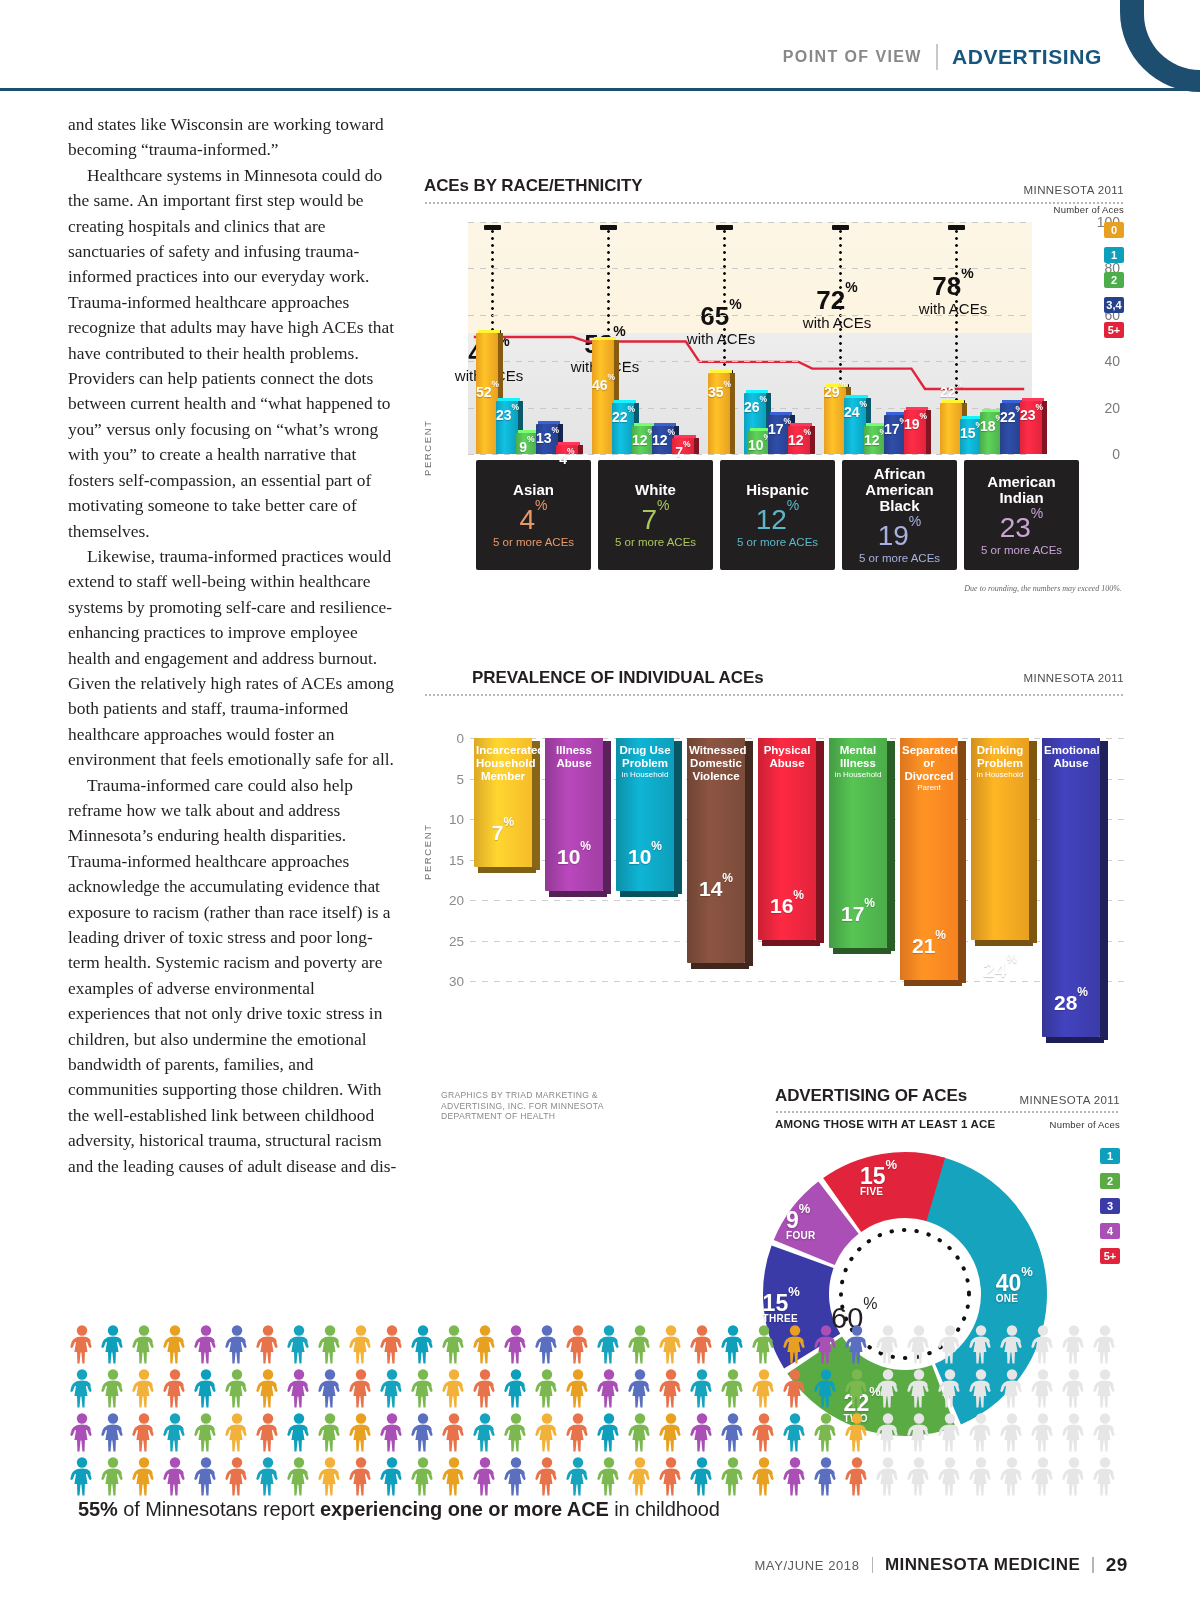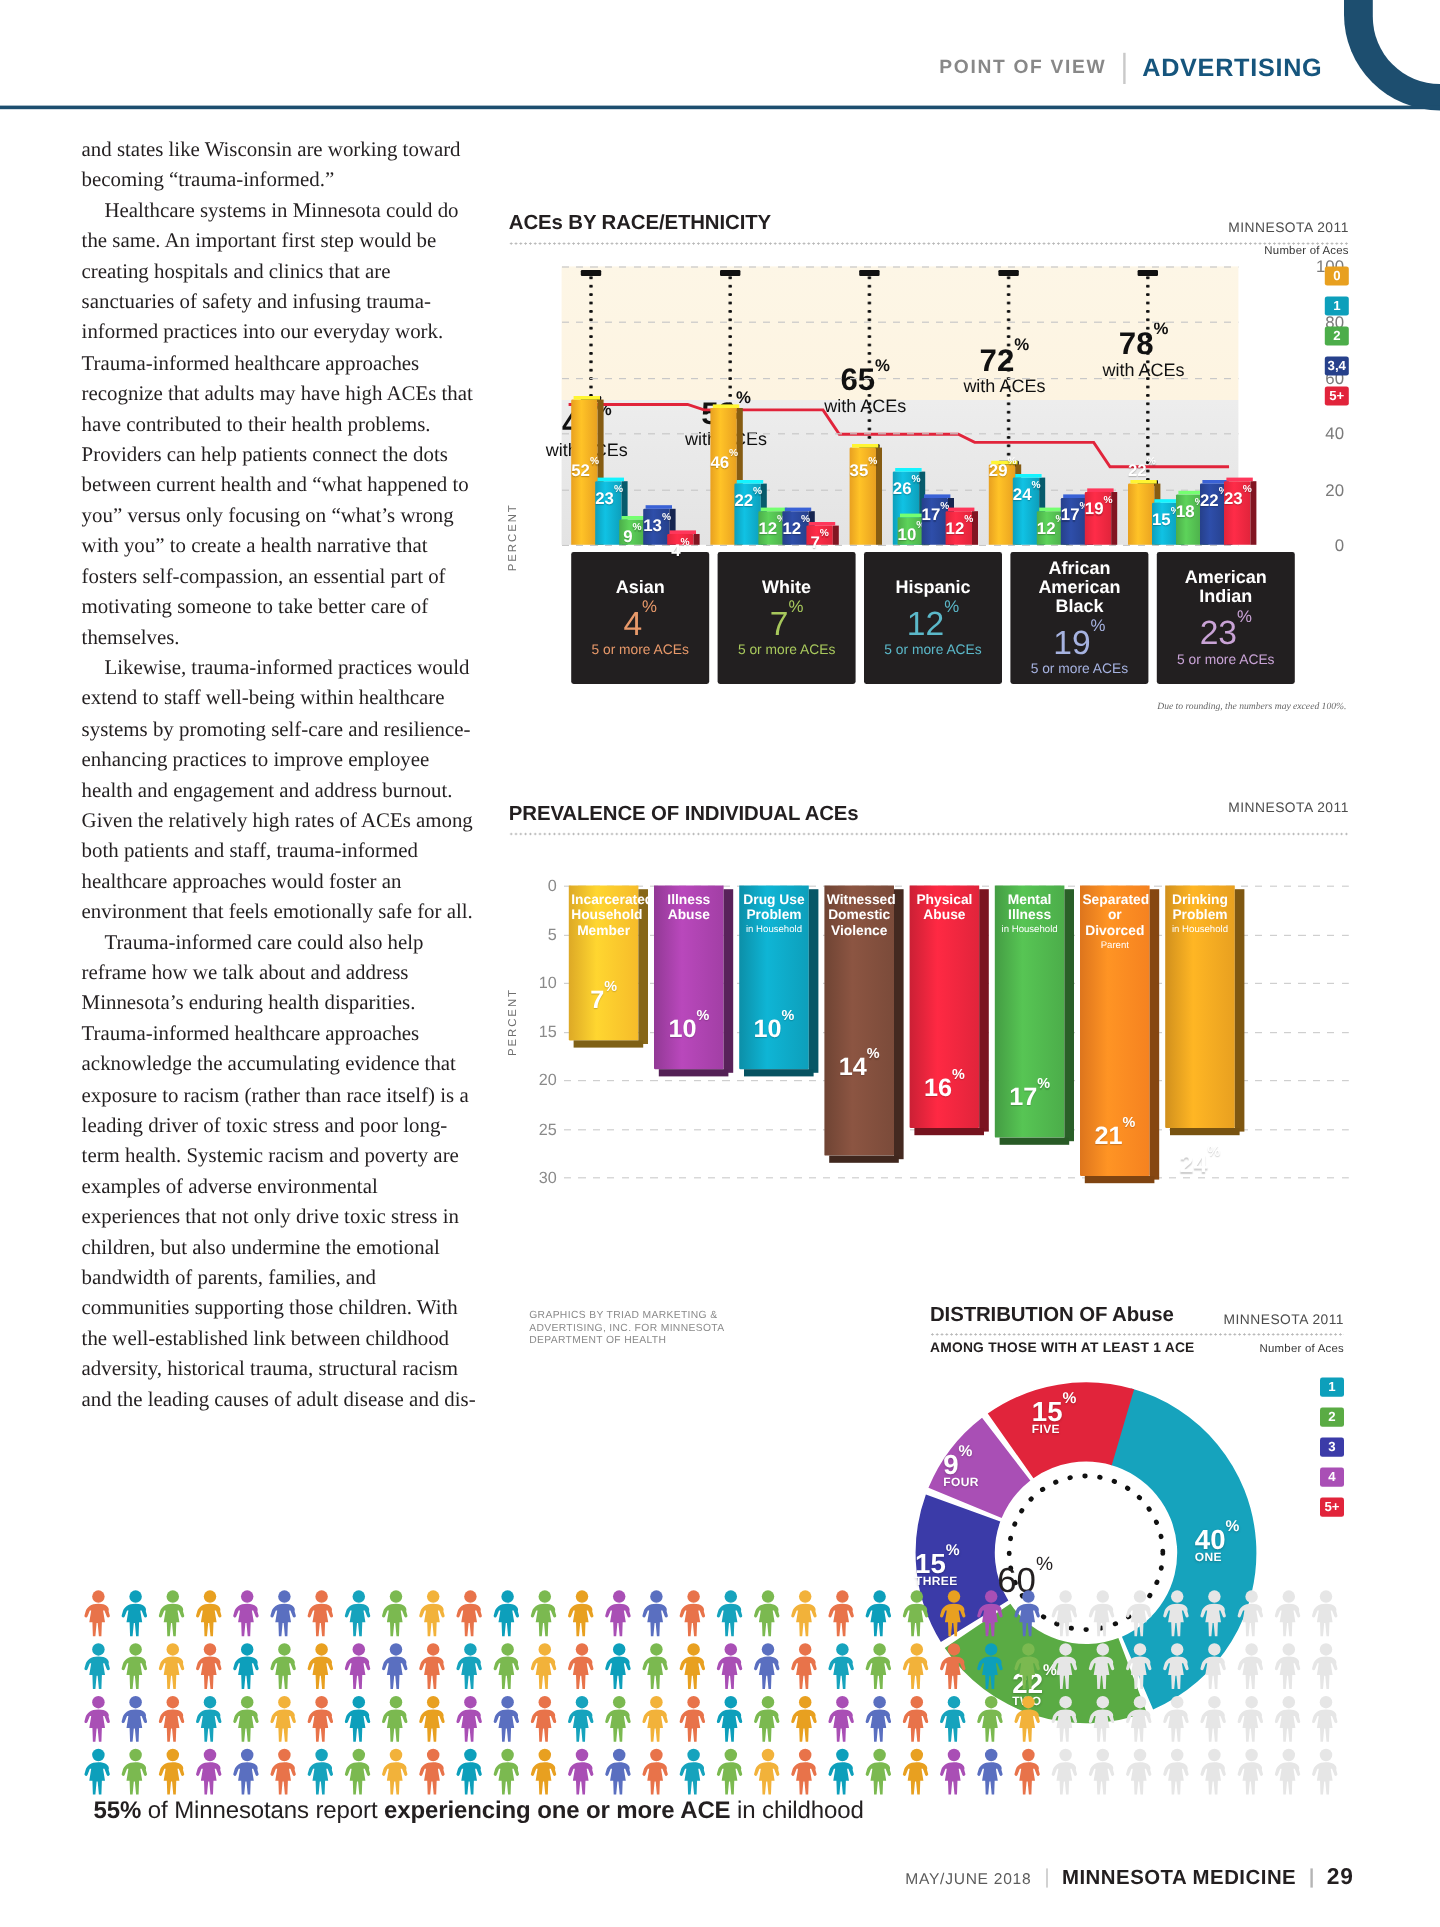--- a/index.html
+++ b/index.html
@@ -126,21 +126,21 @@
   .race-pct{font-size:28px;font-weight:400;line-height:1;margin-top:8px;}
   .race-pct sup{font-size:14px;position:relative;top:-9px;}
   .race-cap{font-size:11.5px;margin-top:2px;}
   .c1-foot{
     position:absolute;right:2px;top:408px;font-size:8px;color:#666;
     font-style:italic;font-family:"Liberation Serif",serif;
   }
 
   
   #chart2{position:absolute;left:424px;top:668px;width:700px;height:380px;}
-  #c2-head{display:flex;align-items:flex-start;justify-content:space-between;}
+  #c2-head{display:flex;align-items:center;justify-content:space-between;margin-left:48px;}
   .c2-plot{position:absolute;left:0;top:34px;width:700px;height:330px;}
   .c2-axis-lbl{
     position:absolute;left:-2px;top:178px;font-size:9.5px;letter-spacing:1.6px;
     color:#6f6f6f;transform:rotate(-90deg);transform-origin:left top;white-space:nowrap;
   }
   .c2-tick{
     position:absolute;left:10px;width:30px;text-align:right;transform:translateY(-50%);
     font-size:13.5px;color:#8a8a8a;
   }
   .c2-grid{
@@ -539,29 +539,35 @@
           <div class="vbot" style="background: rgb(176, 94, 23);"></div>
           <div class="vbar-label">Separated or<br>Divorced<span class="sub">Parent</span></div>
           <div class="vbar-pct" style="top: 196.1px;">21<sup>%</sup></div>
         </div>
         <div class="vbar" style="left: 497px; height: 202px; background: linear-gradient(to right, rgb(209, 144, 29) 0%, rgb(255, 182, 36) 40%, rgb(232, 160, 32) 100%); z-index: 23;">
           <div class="vside" style="background: rgb(167, 115, 23);"></div>
           <div class="vbot" style="background: rgb(167, 115, 23);"></div>
           <div class="vbar-label">Drinking Problem<span class="sub">in Household</span></div>
           <div class="vbar-pct" style="top: 220.4px;">24<sup>%</sup></div>
         </div>
+        <div class="vbar" style="left: 568px; height: 298.8px; background: linear-gradient(to right, rgb(53, 53, 151) 0%, rgb(67, 67, 192) 40%, rgb(59, 59, 168) 100%); z-index: 22;">
+          <div class="vside" style="background: rgb(42, 42, 121);"></div>
+          <div class="vbot" style="background: rgb(42, 42, 121);"></div>
+          <div class="vbar-label">Emotional Abuse</div>
+          <div class="vbar-pct" style="top: 252.8px;">28<sup>%</sup></div>
+        </div>
       </div>
   </div>
 </div>
 
 <div class="credit">GRAPHICS BY TRIAD MARKETING &amp; ADVERTISING, INC. FOR MINNESOTA DEPARTMENT OF HEALTH</div>
 
 <div id="chart3">
   <div id="c3-head">
-    <span class="chart-title">DISTRIBUTION OF Abuse</span>
+    <span class="chart-title">ADVERTISING OF ACEs</span>
     <span class="chart-sub-right">MINNESOTA 2011</span>
   </div>
   <div class="dotrule" style="margin-top:5px;"></div>
   <div class="c3-sub">
     <span class="c3-sub-left">AMONG THOSE WITH AT LEAST 1 ACE</span>
     <span class="numaces">Number of Aces</span>
   </div>
   <div class="c3-legend" id="c3-legend">
       <div class="lg-row">
         <div class="lg-chip" style="background: rgb(13, 159, 187);">1</div>

